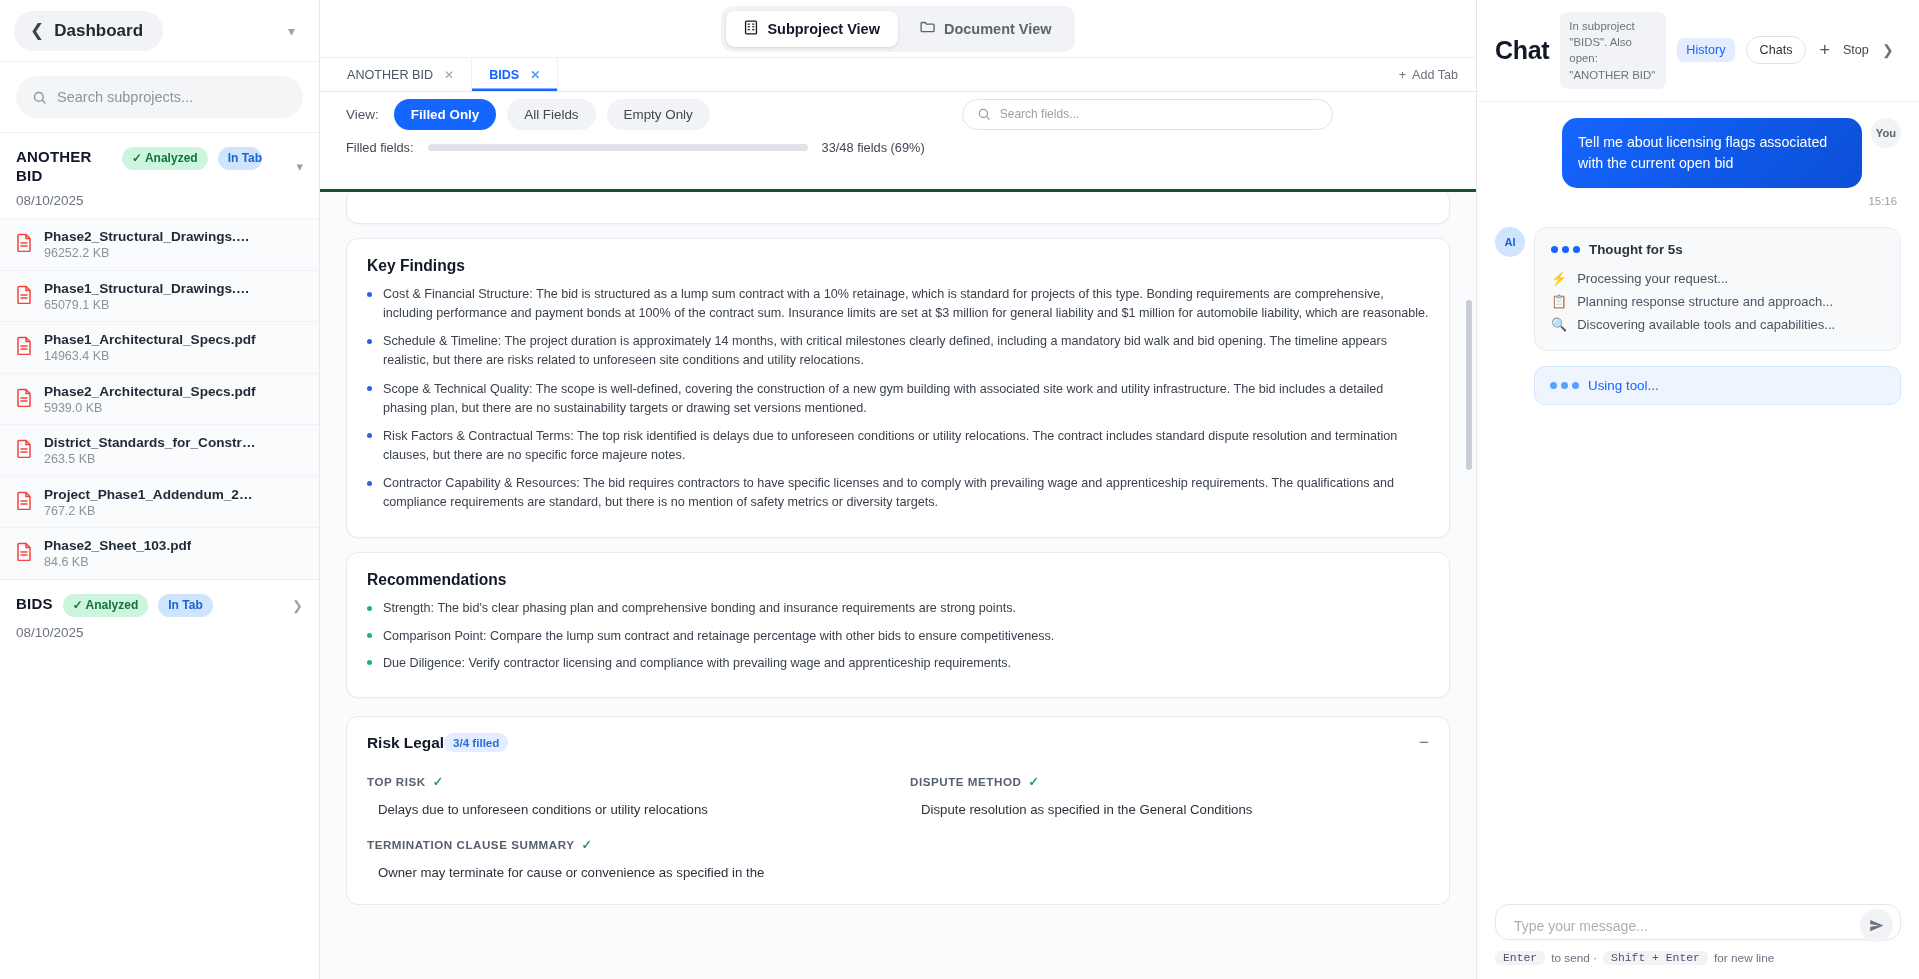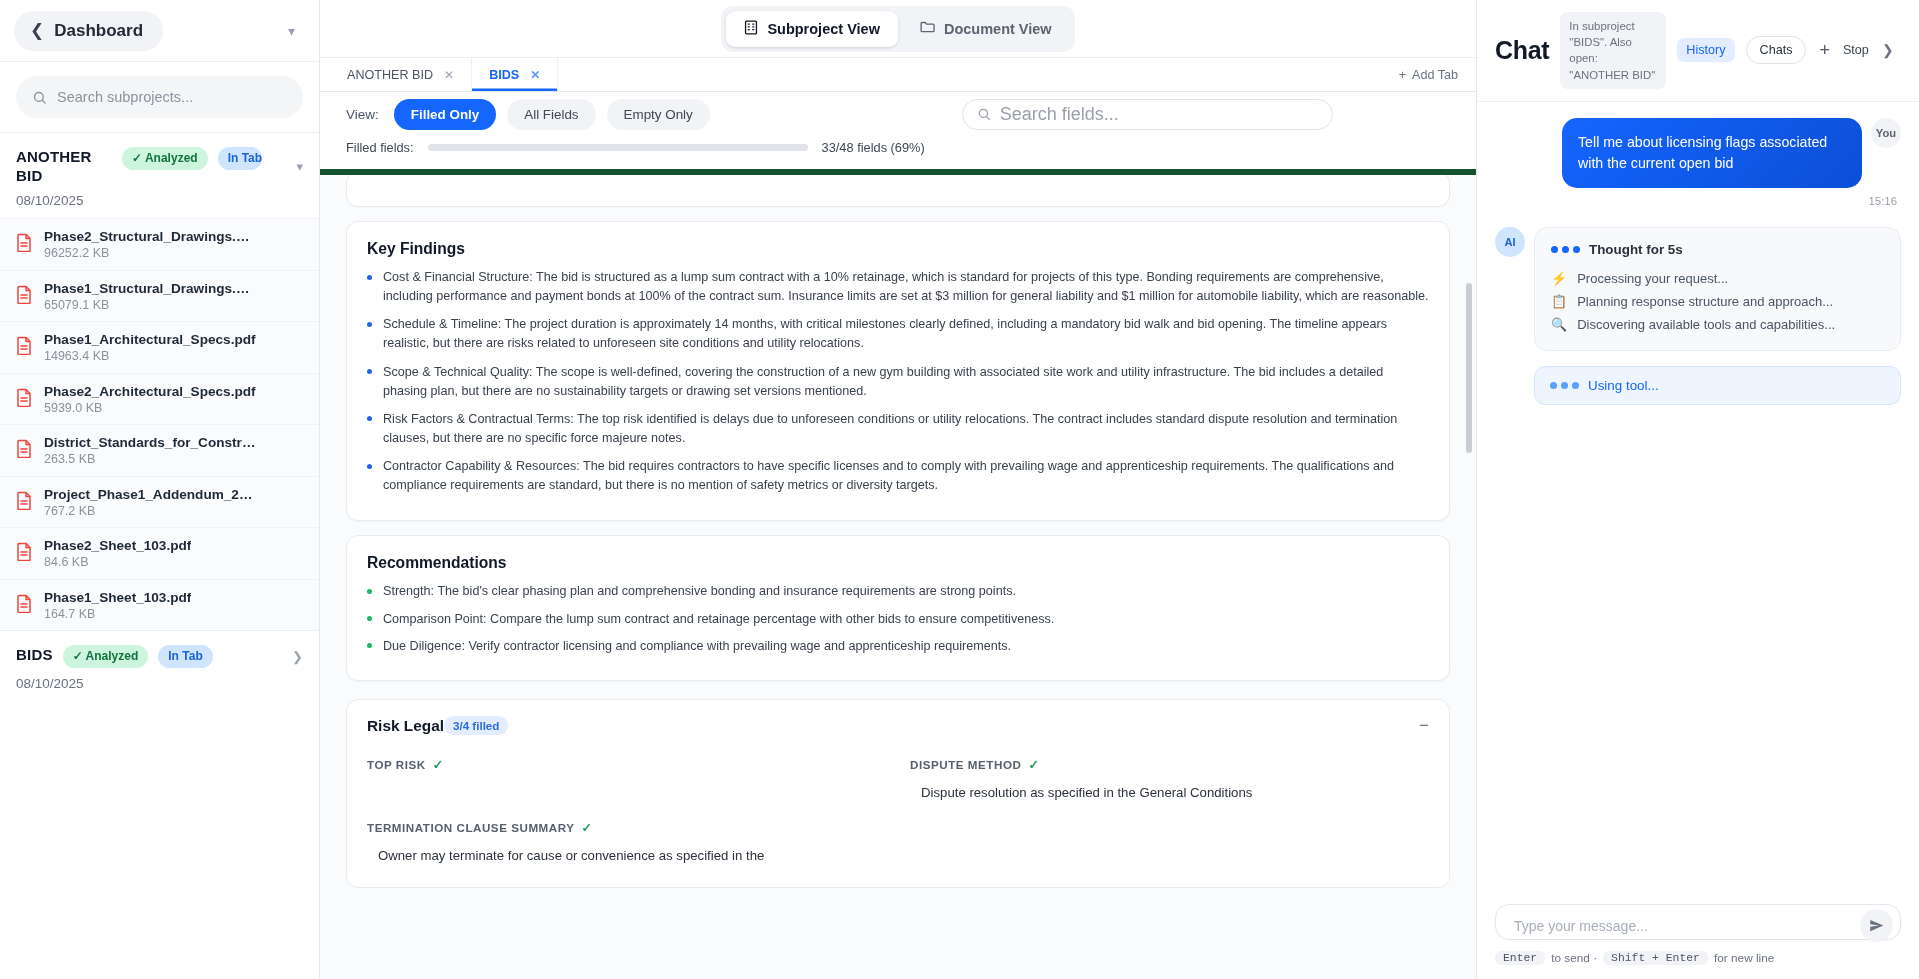--- a/index.html
+++ b/index.html
@@ -131,33 +131,33 @@
   .pill {
     padding: 8px 17px; border-radius: 18px; font-size: 13.4px;
     background: #f1f3f6; color: #3f4853; cursor: pointer; font-weight: 500;
   }
   .pill.active { background: #1565ff; color: #fff; font-weight: 600; }
   .field-search {
     margin-left: 241px; width: 371px; height: 31px;
     border: 1px solid #dfe3e8; border-radius: 16px;
     display: flex; align-items: center; gap: 9px; padding: 0 14px;
   }
-  .field-search .ph { color: #9aa0a9; font-size: 18px; }
+  .field-search .ph { color: #9aa0a9; font-size: 12px; }
 
   .progress-bar-row {
     display: flex; align-items: center; gap: 14px;
     padding: 4px 26px 14px 26px; font-size: 12.8px; color: #3f4853;
   }
   .track { width: 380px; height: 7px; background: #dfe3e8; border-radius: 4px; overflow: hidden; }
   .fill { height: 100%; background: #1565ff; border-radius: 4px; }
   .prog-text { color: #3f4853; font-size: 12.8px; }
 
   .scroll-area {
     flex: 1 1 auto; overflow: hidden; position: relative;
-    background: #fafbfc; border-top: 6px solid #14532d;
+    background: #fafbfc; border-top: 3px solid #14532d; margin-top: 20px;
   }
   .scroll-inner { padding: 0 26px 40px 26px; }
 
   .card {
     background: #ffffff; border: 1px solid #e8eaee; border-radius: 12px;
     margin-top: 14px; padding: 18px 20px 16px 20px;
     box-shadow: 0 1px 2px rgba(16,24,40,.03);
   }
   .card-stub { height: 10px; margin-top: -4px; }
   .card-title { font-size: 15.6px; font-weight: 700; color: #111827; margin-bottom: 10px; }
@@ -414,34 +414,20 @@
           <svg width="16" height="19" viewBox="0 0 16 19" fill="none" stroke="#f2443d" stroke-width="1.5">
             <path d="M3 1.5h7l4 4v12a1 1 0 0 1-1 1H3a1 1 0 0 1-1-1v-15a1 1 0 0 1 1-1z"></path>
             <path d="M10 1.5v4h4"></path>
               <line x1="5" y1="10" x2="11" y2="10" stroke-linecap="round"></line>
             <line x1="5" y1="13" x2="11" y2="13" stroke-linecap="round"></line>
           </svg>
         </span>
         <div class="file-meta">
           <div class="file-name">Phase2_Sheet_103.pdf</div>
           <div class="file-size">84.6 KB</div>
-        </div>
-      </div>
-      <div class="file-row">
-        <span class="pdf-ico">
-          <svg width="16" height="19" viewBox="0 0 16 19" fill="none" stroke="#f2443d" stroke-width="1.5">
-            <path d="M3 1.5h7l4 4v12a1 1 0 0 1-1 1H3a1 1 0 0 1-1-1v-15a1 1 0 0 1 1-1z"></path>
-            <path d="M10 1.5v4h4"></path>
-              <line x1="5" y1="10" x2="11" y2="10" stroke-linecap="round"></line>
-            <line x1="5" y1="13" x2="11" y2="13" stroke-linecap="round"></line>
-          </svg>
-        </span>
-        <div class="file-meta">
-          <div class="file-name">Phase1_Sheet_103.pdf</div>
-          <div class="file-size">164.7 KB</div>
         </div>
       </div>
     </div>
 
     <div class="bids-block">
       <div class="proj-row">
         <div class="proj-title" style="max-width:none">BIDS</div>
         <span class="badge badge-analyzed">
           ✓ <span>Analyzed</span>
         </span>
@@ -550,20 +536,21 @@
             <span class="section-name">Risk Legal</span>
             <span class="chip-filled">3/4 filled</span>
             <span class="collapse-btn">−</span>
           </div>
           <div class="fields-grid">
             <div class="field-block">
               <div class="field-label">
                 <span>TOP RISK</span>
                 <span class="check">✓</span>
               </div>
+              <div class="field-value">Delays due to unforeseen conditions or utility relocations</div>
             </div>
             <div class="field-block">
               <div class="field-label">
                 <span>DISPUTE METHOD</span>
                 <span class="check">✓</span>
               </div>
               <div class="field-value">Dispute resolution as specified in the General Conditions</div>
             </div>
             <div class="field-block full">
               <div class="field-label">

